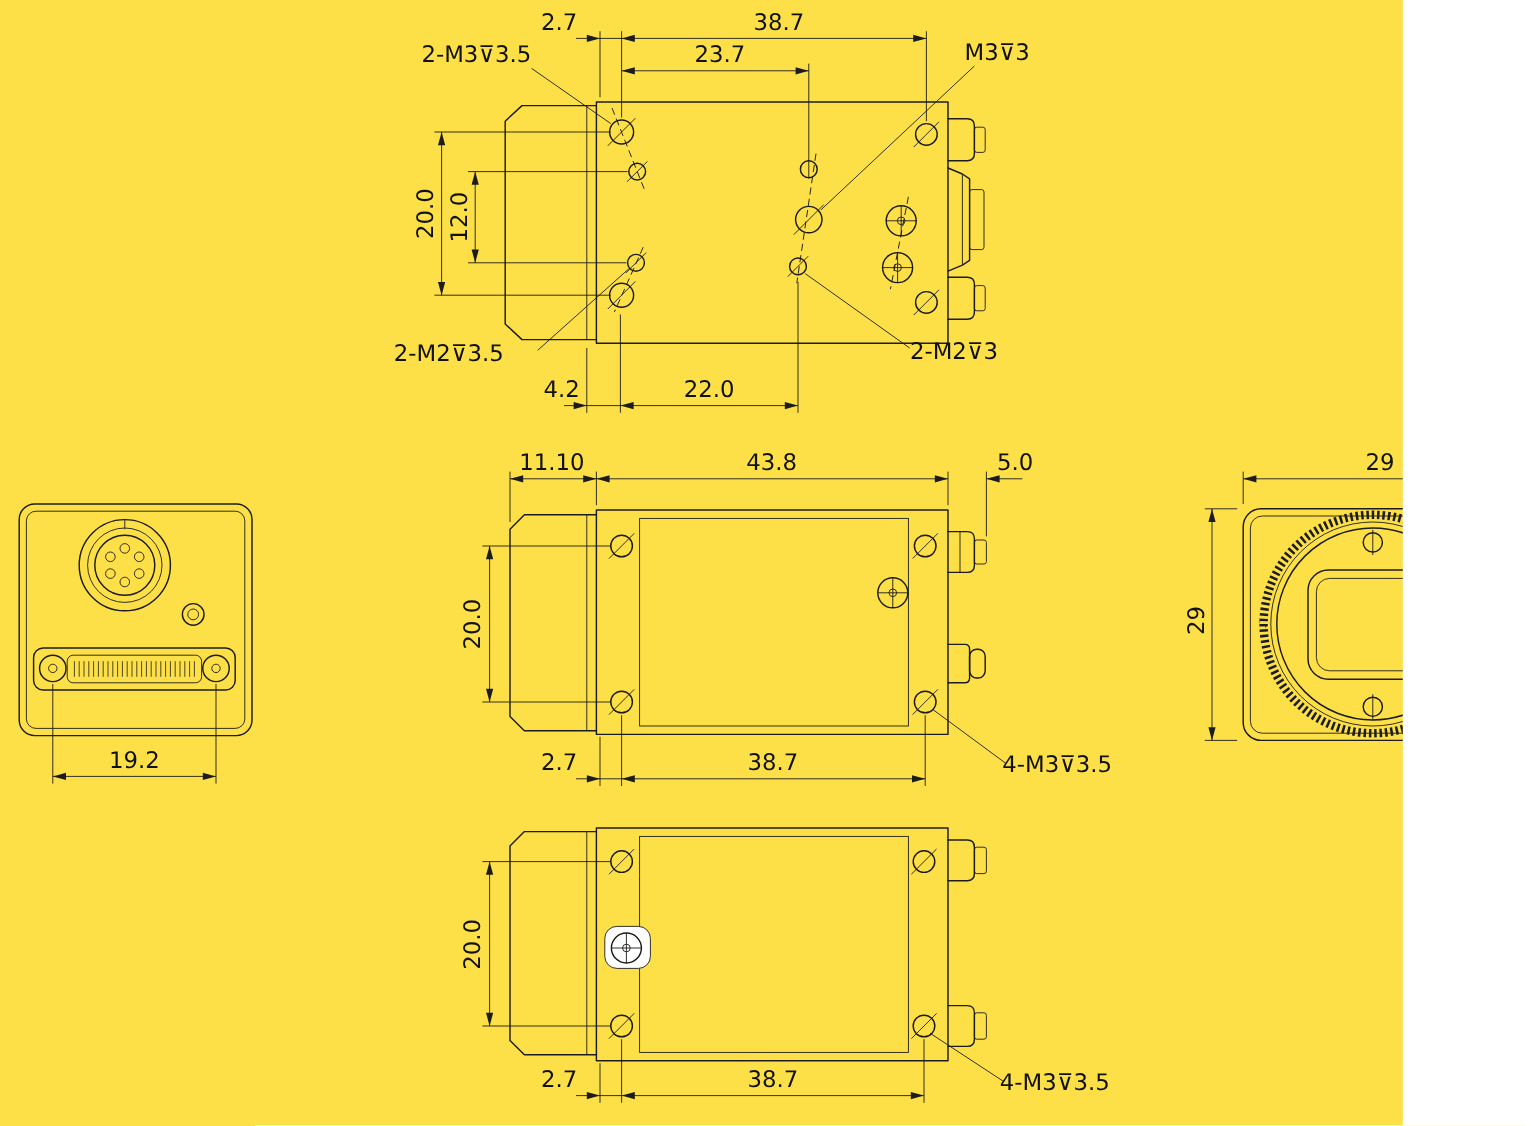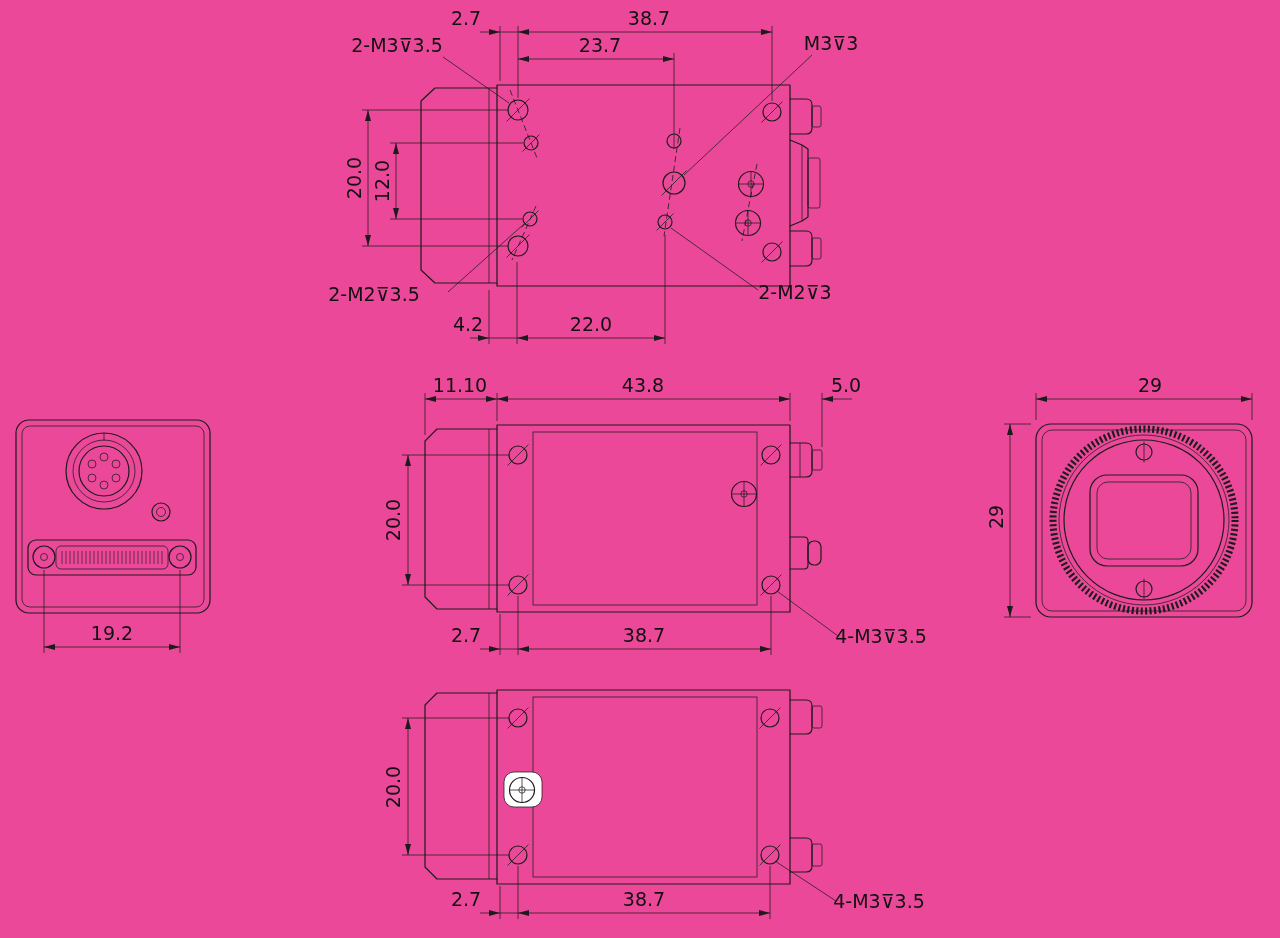--- a/index.html
+++ b/index.html
@@ -1,16 +1,16 @@
 <!DOCTYPE html>
 <html><head>
 <meta charset="utf-8">
 <style>
   html,body{margin:0;padding:0;background:#ffffff;}
-  .canvas{width:1280px;height:938px;position:relative;background:#ec4899;overflow:hidden;}
+  .canvas{width:1169px;height:938px;position:relative;background:#fde047;overflow:hidden;}
   svg{display:block;}
   .ln{stroke:#1c1c1c;stroke-width:1.2;fill:none;stroke-linecap:round;stroke-linejoin:round;}
   .thin{stroke:#1c1c1c;stroke-width:.75;fill:none;}
   .dim{stroke:#1c1c1c;stroke-width:.75;fill:none;}
   .dash{stroke:#1c1c1c;stroke-width:.8;fill:none;stroke-dasharray:6 3.5;}
   .knurl{stroke:#1c1c1c;stroke-width:7;fill:none;stroke-dasharray:2.1 2.4;}
   .pins{stroke:#1c1c1c;stroke-width:.65;fill:none;}
   .boss{stroke:#1c1c1c;stroke-width:.75;fill:#ffffff;}
   .txt{font-family:"DejaVu Sans",sans-serif;font-size:19px;fill:#111111;}
 </style>

